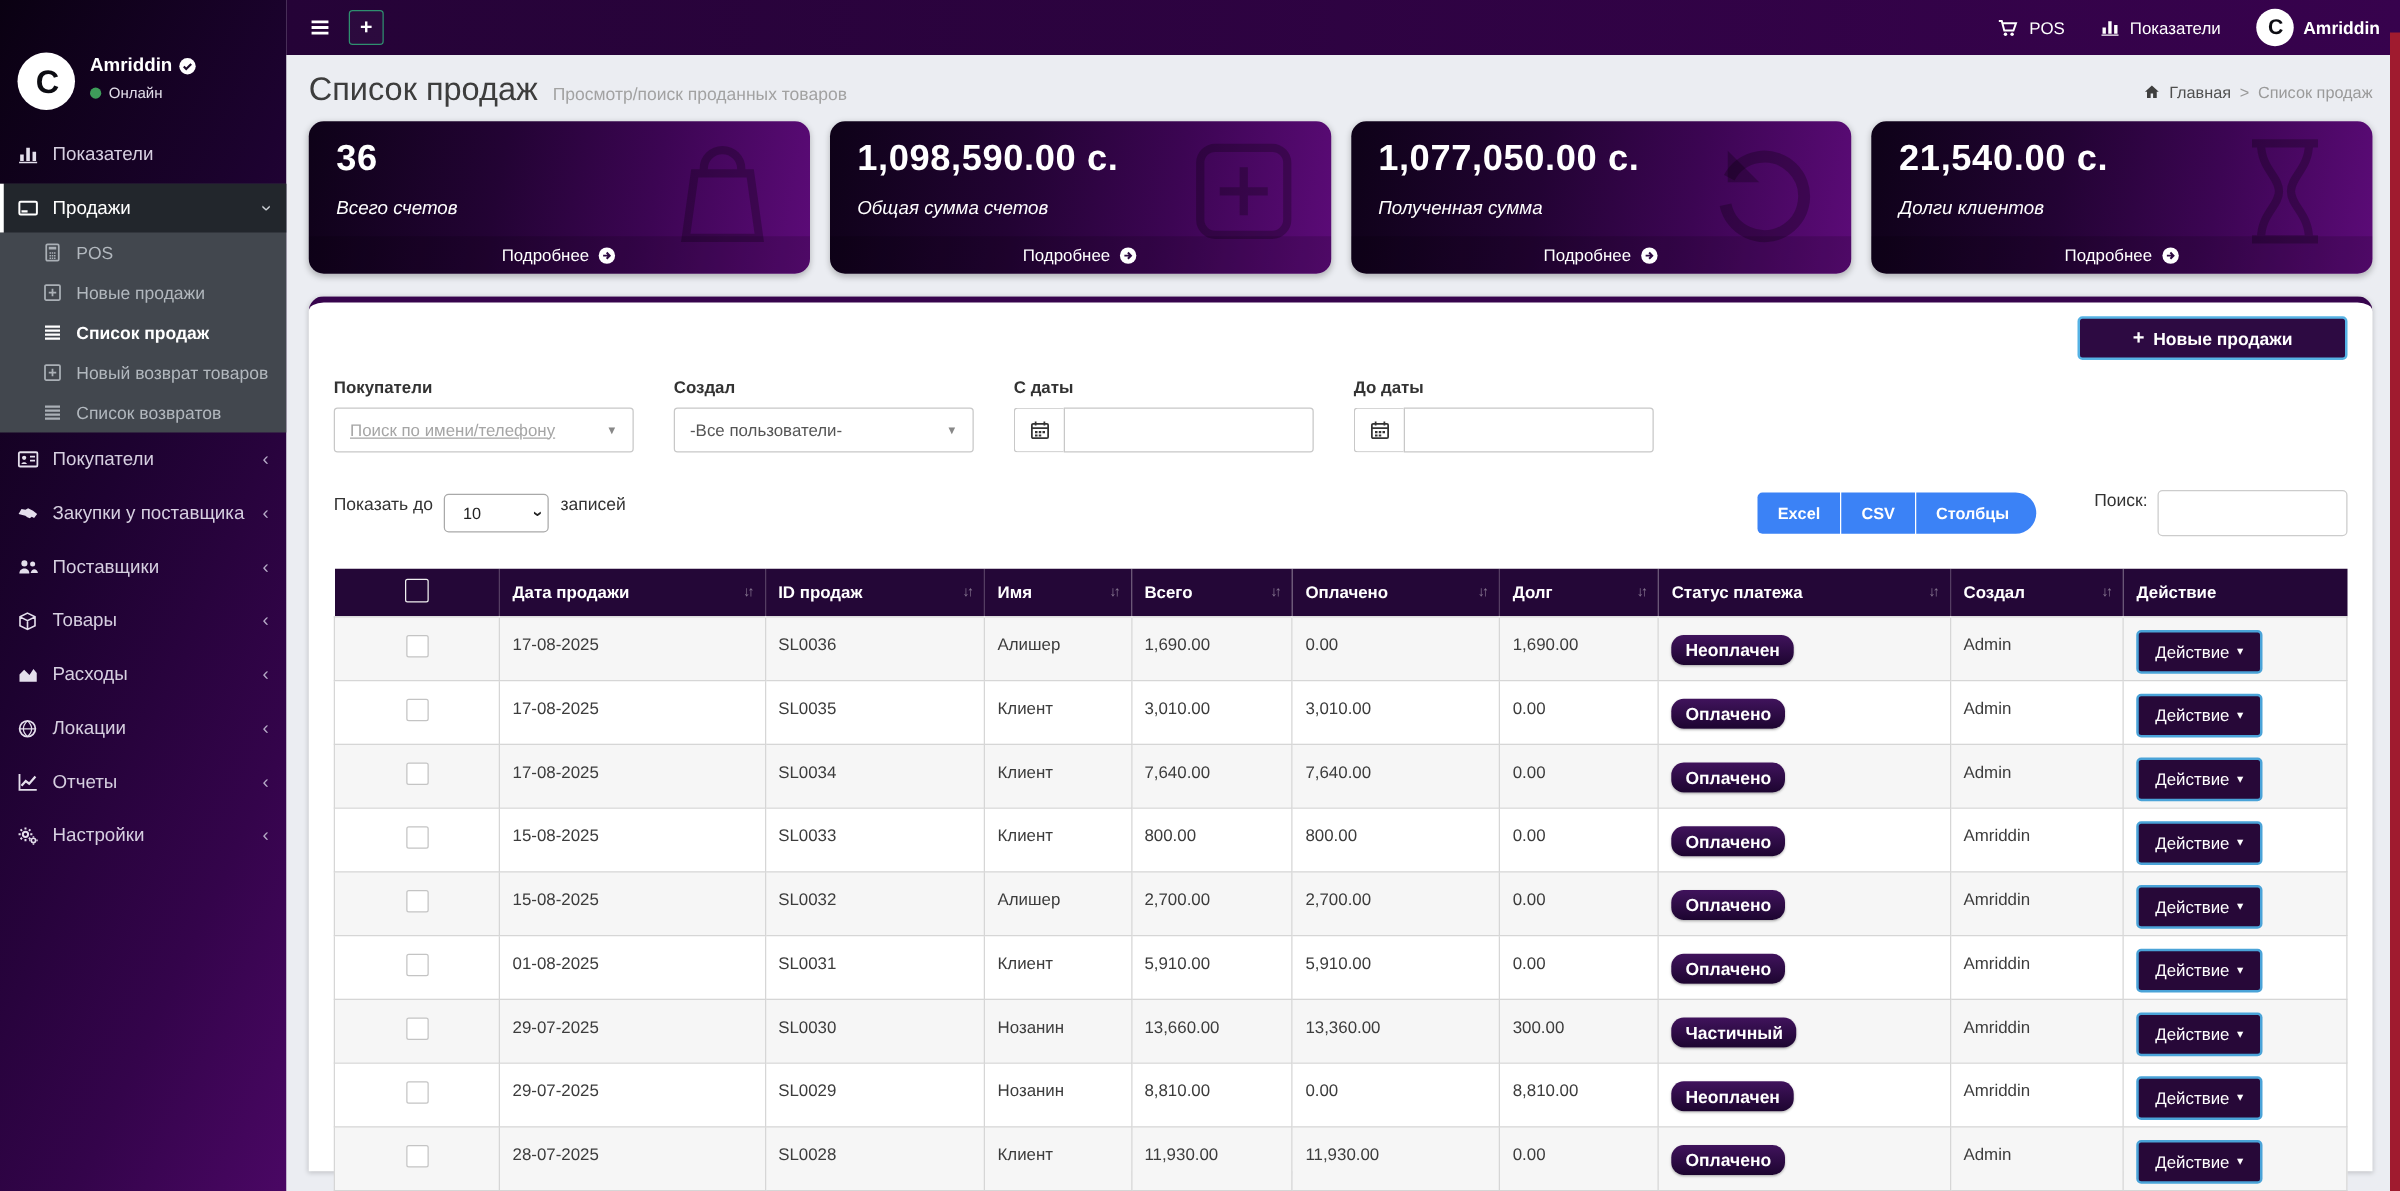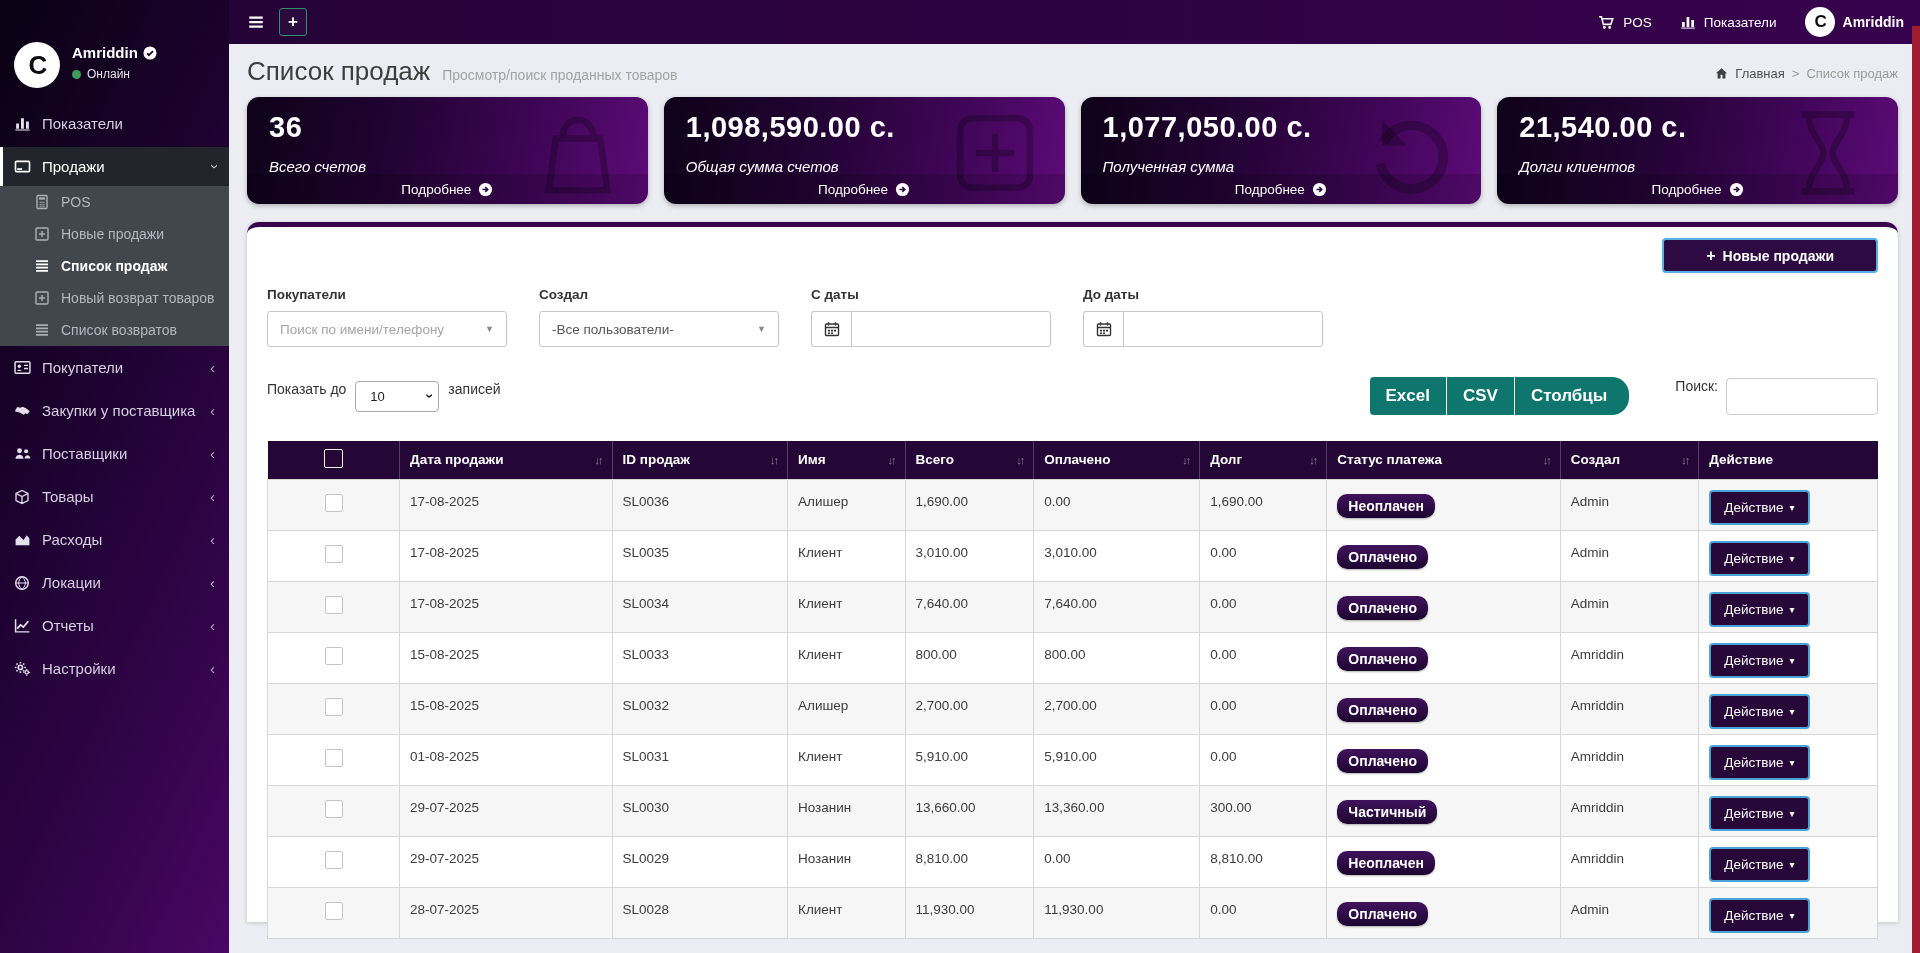--- a/index.html
+++ b/index.html
@@ -51,21 +51,21 @@
   .page-head { display:flex; align-items:baseline; }
   .page-title { font-size:26px; color:#3d3d3d; font-weight:500; }
   .page-sub { margin-left:12px; font-size:14px; color:#a2a2a2; }
   .breadcrumb { margin-left:auto; display:flex; align-items:center; gap:7px; font-size:13px; color:#4f4f4f; }
   .breadcrumb .icon { color:#3f3f3f; }
   .bc-sep { color:#9a9a9a; }
   .bc-current { color:#9a9a9a; }
 
   
   .cards { display:flex; gap:16px; margin-top:10px; }
-  .card { flex:1; height:107px; border-radius:12px; position:relative; overflow:hidden; color:#fff;
+  .card { flex:1; height:122px; border-radius:12px; position:relative; overflow:hidden; color:#fff;
     background:linear-gradient(100deg,#0e0218 0%,#230334 38%,#3c0553 68%,#5c0b78 100%); box-shadow:0 2px 5px rgba(0,0,0,0.25); }
   .card-value { font-size:29px; font-weight:bold; padding:14px 0 0 22px; letter-spacing:0.5px; }
   .card-label { font-size:15px; padding:14px 0 0 22px;font-style:italic; }
   .ghost { position:absolute; right:22px; top:8px; color:rgba(0,0,0,0.25); }
   .ghost svg { width:96px; height:96px; }
   .card-footer { position:absolute; left:0; right:0; bottom:0; height:30px; background:rgba(0,0,0,0.14);
     display:flex; align-items:center; justify-content:center; gap:7px; font-size:13.5px; color:#fff; text-decoration:none; cursor:pointer; }
   .card-footer svg { width:15px; height:15px; }
 
   
@@ -73,38 +73,38 @@
     box-shadow:0 1px 4px rgba(0,0,0,0.18); position:relative; padding:12px 20px 0 20px; height:700px; }
   .new-sale { position:absolute; right:20px; top:11px; height:35px; padding:0 42px; background:#2d0a42;
     border:2px solid #56b2e4; border-radius:4px; color:#fff; font-size:14px; font-weight:bold; cursor:pointer;
     display:flex; align-items:center; gap:7px; font-family:inherit; }
   .new-sale .plus { font-size:16px; }
   .filters { display:flex; gap:32px; margin-top:48px; }
   .filter { width:240px; }
   .filter label { display:block; font-size:13.5px; font-weight:bold; color:#333; margin-bottom:9px; }
   .select { height:36px; border:1px solid #c8c8c8; border-radius:3px; background:#fff; display:flex; align-items:center;
     padding:0 12px; font-size:13.5px; cursor:pointer; }
-  .select .ph { color:#a5a5a5; }
+  .select .ph { color:#a5a5a5;text-decoration:underline; }
   .select .val { color:#555; }
   .select .caret { margin-left:auto; font-size:9px; color:#888; }
   .dategroup { display:flex; height:36px; }
   .dategroup .addon { width:40px; border:1px solid #c8c8c8; border-right:none; border-radius:3px 0 0 3px;
     display:flex; align-items:center; justify-content:center; color:#333; background:#fff; }
   .dategroup .addon svg { width:16px; height:16px; }
   .dategroup input { flex:1; border:1px solid #c8c8c8; border-radius:0 3px 3px 0; outline:none; padding:0 10px; font-size:13.5px; font-family:inherit; }
 
   
   .controls { display:flex; align-items:center; margin-top:30px; }
   .length { display:flex; align-items:flex-start; gap:9px; font-size:14px; color:#333; }
   .len-select { width:84px; height:31px; border:1px solid #a9a9a9; border-radius:4px; display:flex; align-items:center;
     padding:0 8px 0 14px; font-size:13px; color:#222; cursor:pointer; background:#fff; }
   .len-select .vchev { margin-left:auto; display:inline-block; transform:rotate(-90deg); font-weight:bold; color:#222; font-size:14px; }
   .ctrl-right { margin-left:auto; display:flex; align-items:center; gap:10px; }
   .export-group { display:flex; gap:1px; }
-  .export-btn { background:#0f766e; color:#fff; border:none; font-size:17px; font-weight:bold; padding:9px 16px;
+  .export-btn { background:#3b82f6; color:#fff; border:none; font-size:13px; font-weight:bold; padding:9px 16px;
     cursor:pointer; font-family:inherit; }
   .export-btn:first-child { border-radius:4px 0 0 4px; }
   .export-btn:last-child { border-radius:0 17px 17px 0; padding-right:22px; }
   .search-wrap { display:flex; align-items:flex-start; gap:8px; font-size:14px; color:#333;margin-left:36px; }
   .search-wrap input { width:152px; height:37px; border:1px solid #ccc; border-radius:4px; outline:none; padding:0 10px; font-size:13.5px; font-family:inherit; }
 
   
   table { width:100%; border-collapse:collapse; margin-top:26px; table-layout:fixed; }
   thead th { background:#240737; color:#fff; font-size:13.5px; font-weight:bold; text-align:left; height:38px;
     padding:0 10px; border-left:1px solid rgba(255,255,255,0.22); cursor:pointer; }

